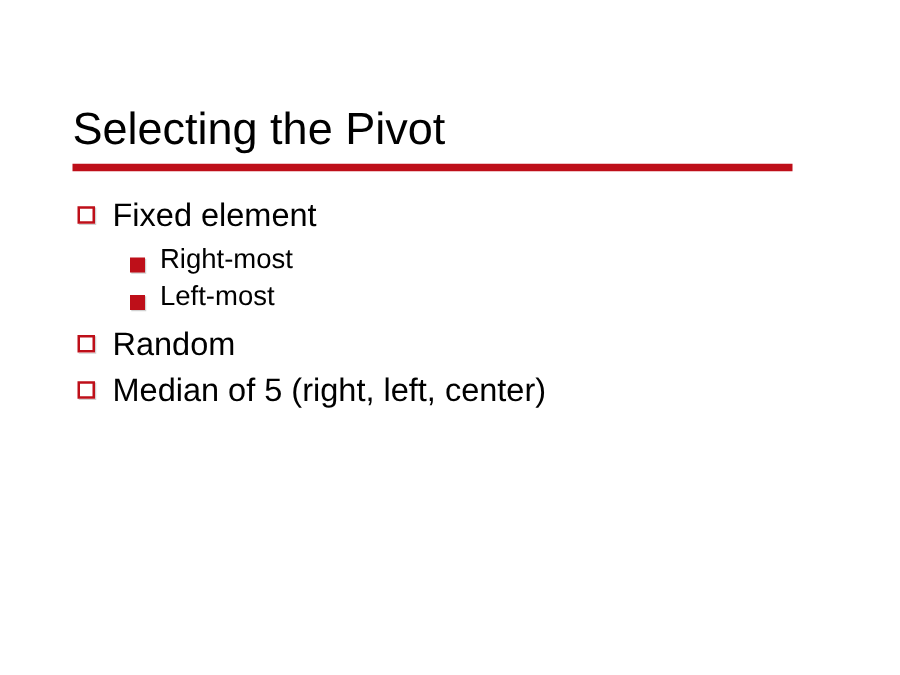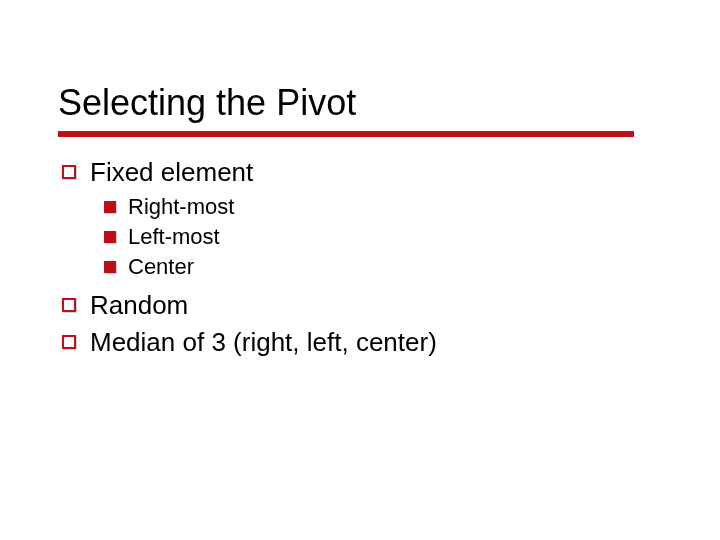--- a/index.html
+++ b/index.html
@@ -55,21 +55,21 @@
     margin-right: 14px;
     box-shadow: 1px 1px 0 rgba(0,0,0,0.18);
   }
   .level2 {
     list-style: none;
     padding: 0;
     margin: 2px 0 6px 46px;
   }
   .level2 > li {
     display: flex;
-    align-items: flex-start;
+    align-items: center;
     font-size: 22px;
     line-height: 1.35;
     margin: 0;
   }
   .bullet-square-solid {
     flex: 0 0 auto;
     width: 12px;
     height: 12px;
     background: #BE0F19;
     margin-top: 9px;
@@ -94,32 +94,28 @@
 
     <ul class="level2">
       <li>
         <span class="bullet-square-solid"></span>
         <span>Right-most</span>
       </li>
       <li>
         <span class="bullet-square-solid"></span>
         <span>Left-most</span>
       </li>
-      <li>
-        <span class="bullet-square-solid"></span>
-        <span>Center</span>
-      </li>
     </ul>
 
 
     <li>
       <span class="bullet-square-outline"></span>
       <span>Random</span>
     </li>
 
     <li>
       <span class="bullet-square-outline"></span>
-      <span>Median of 3 (right, left, center)</span>
+      <span>Median of 5 (right, left, center)</span>
     </li>
 
   </ul>
 
 </div>
 
 </body></html>

